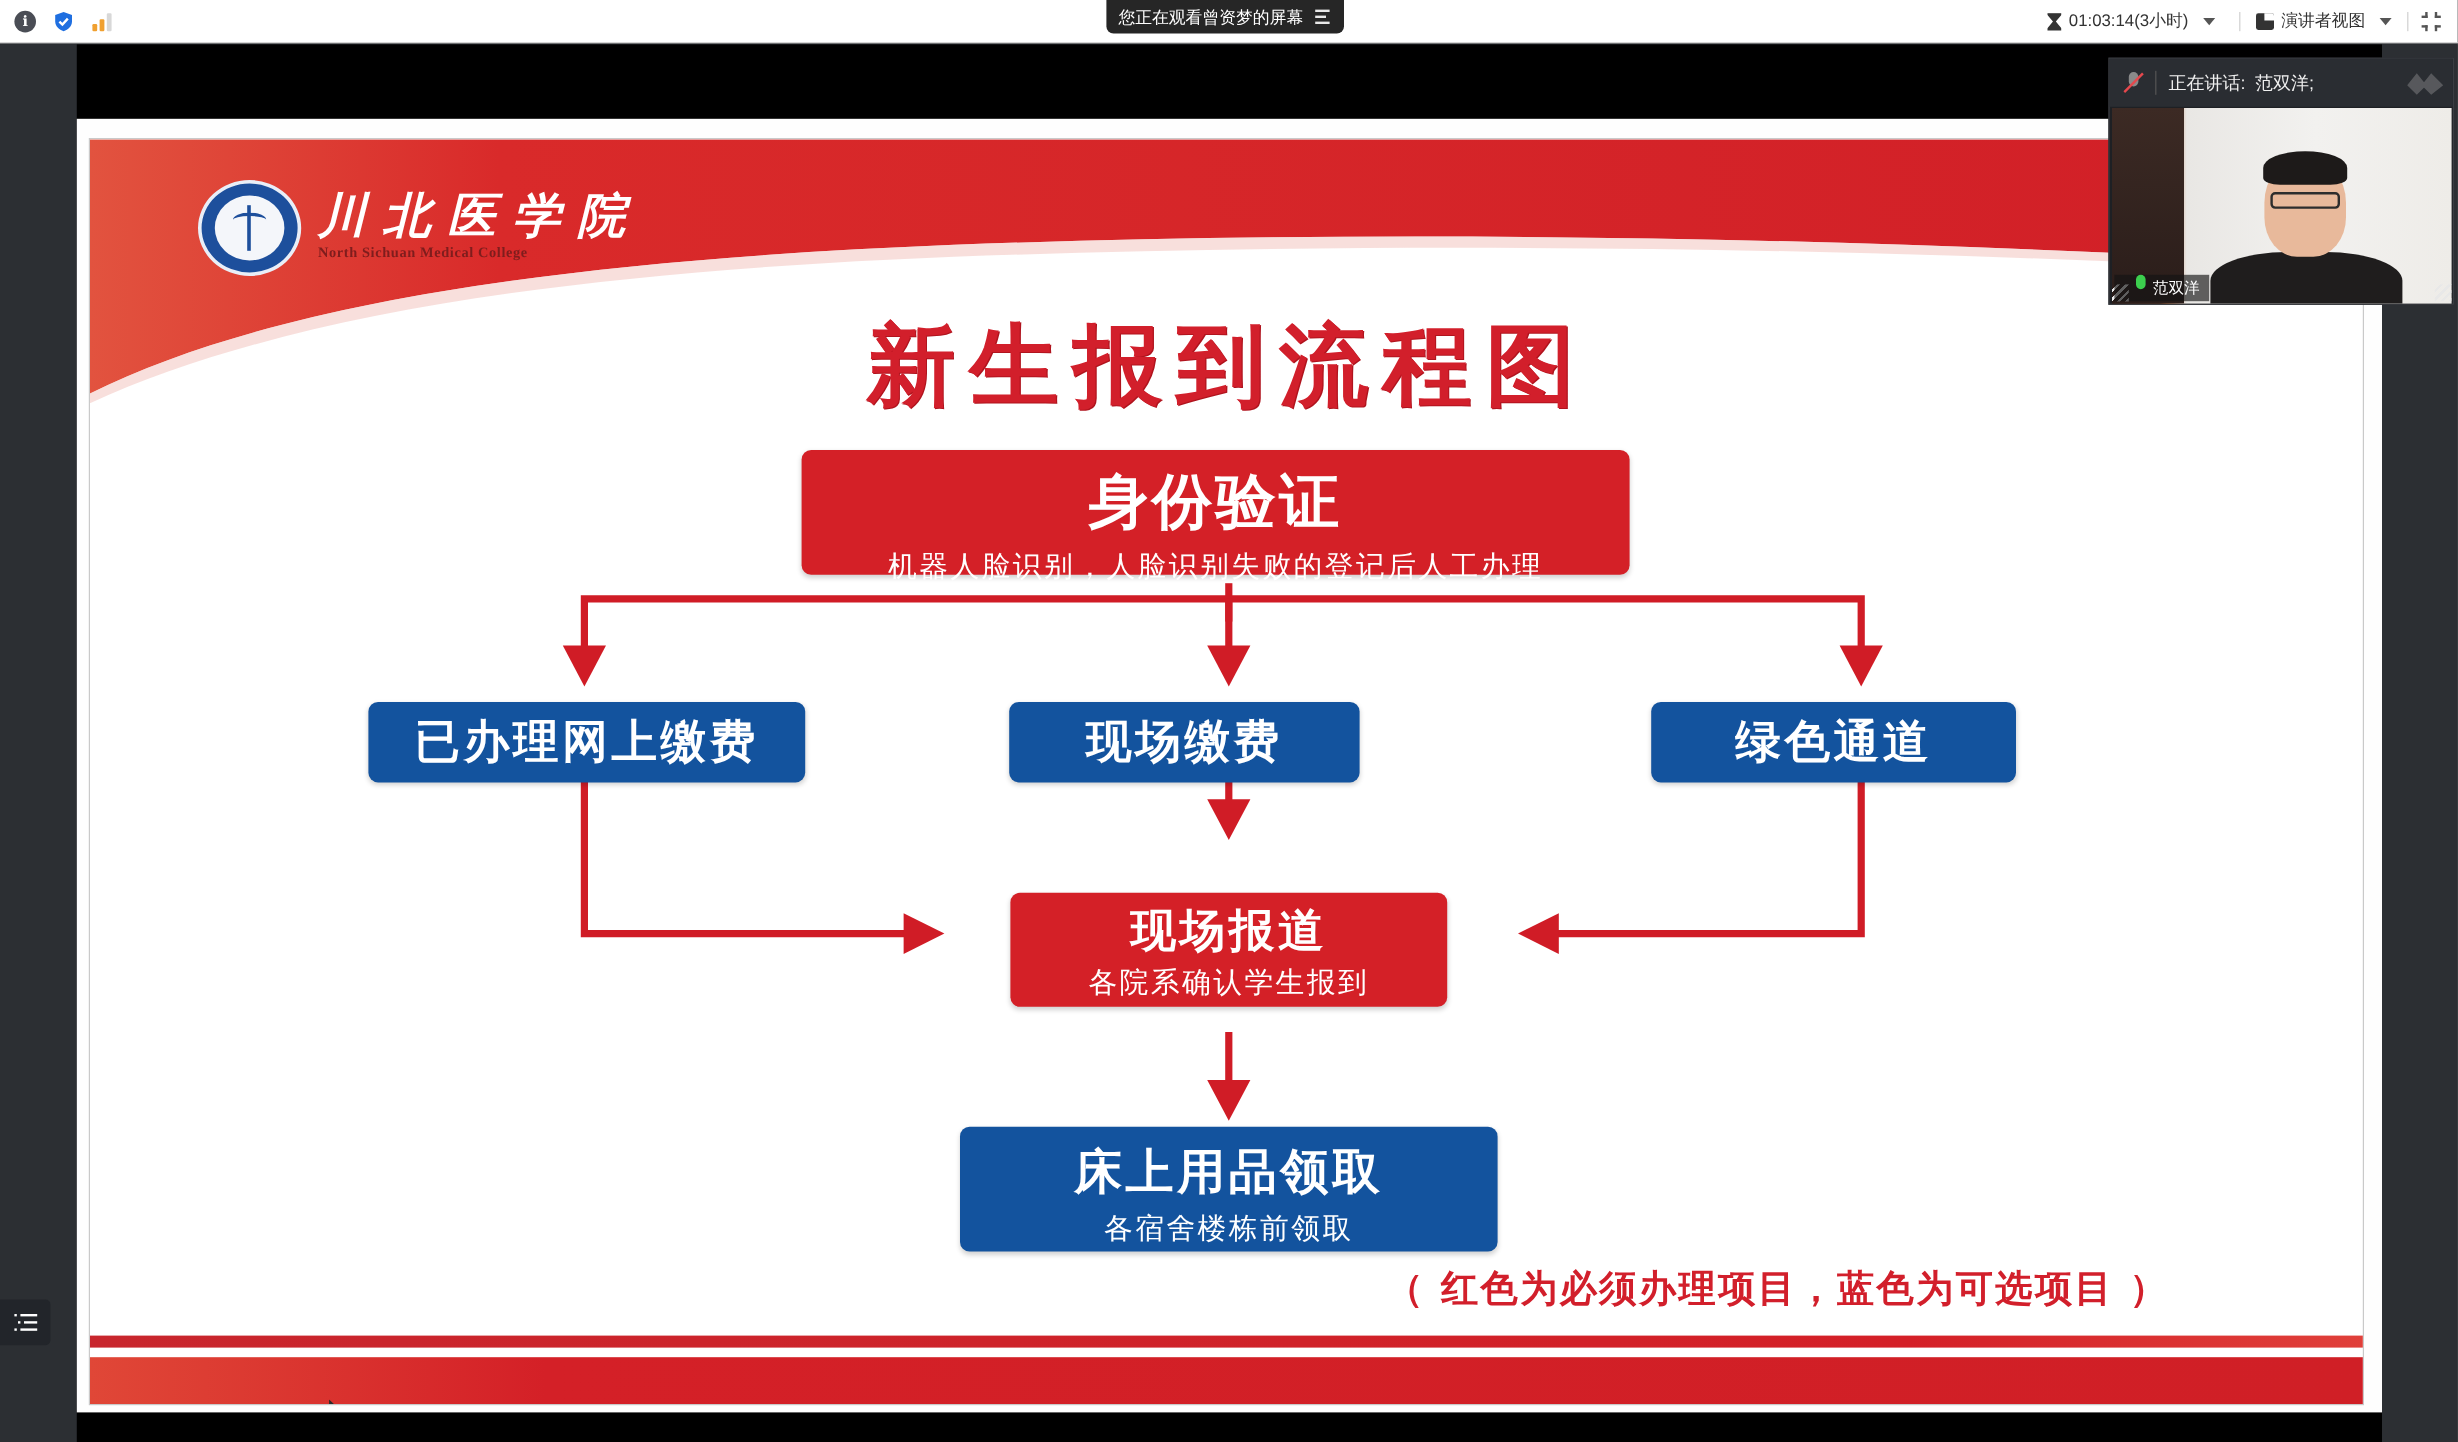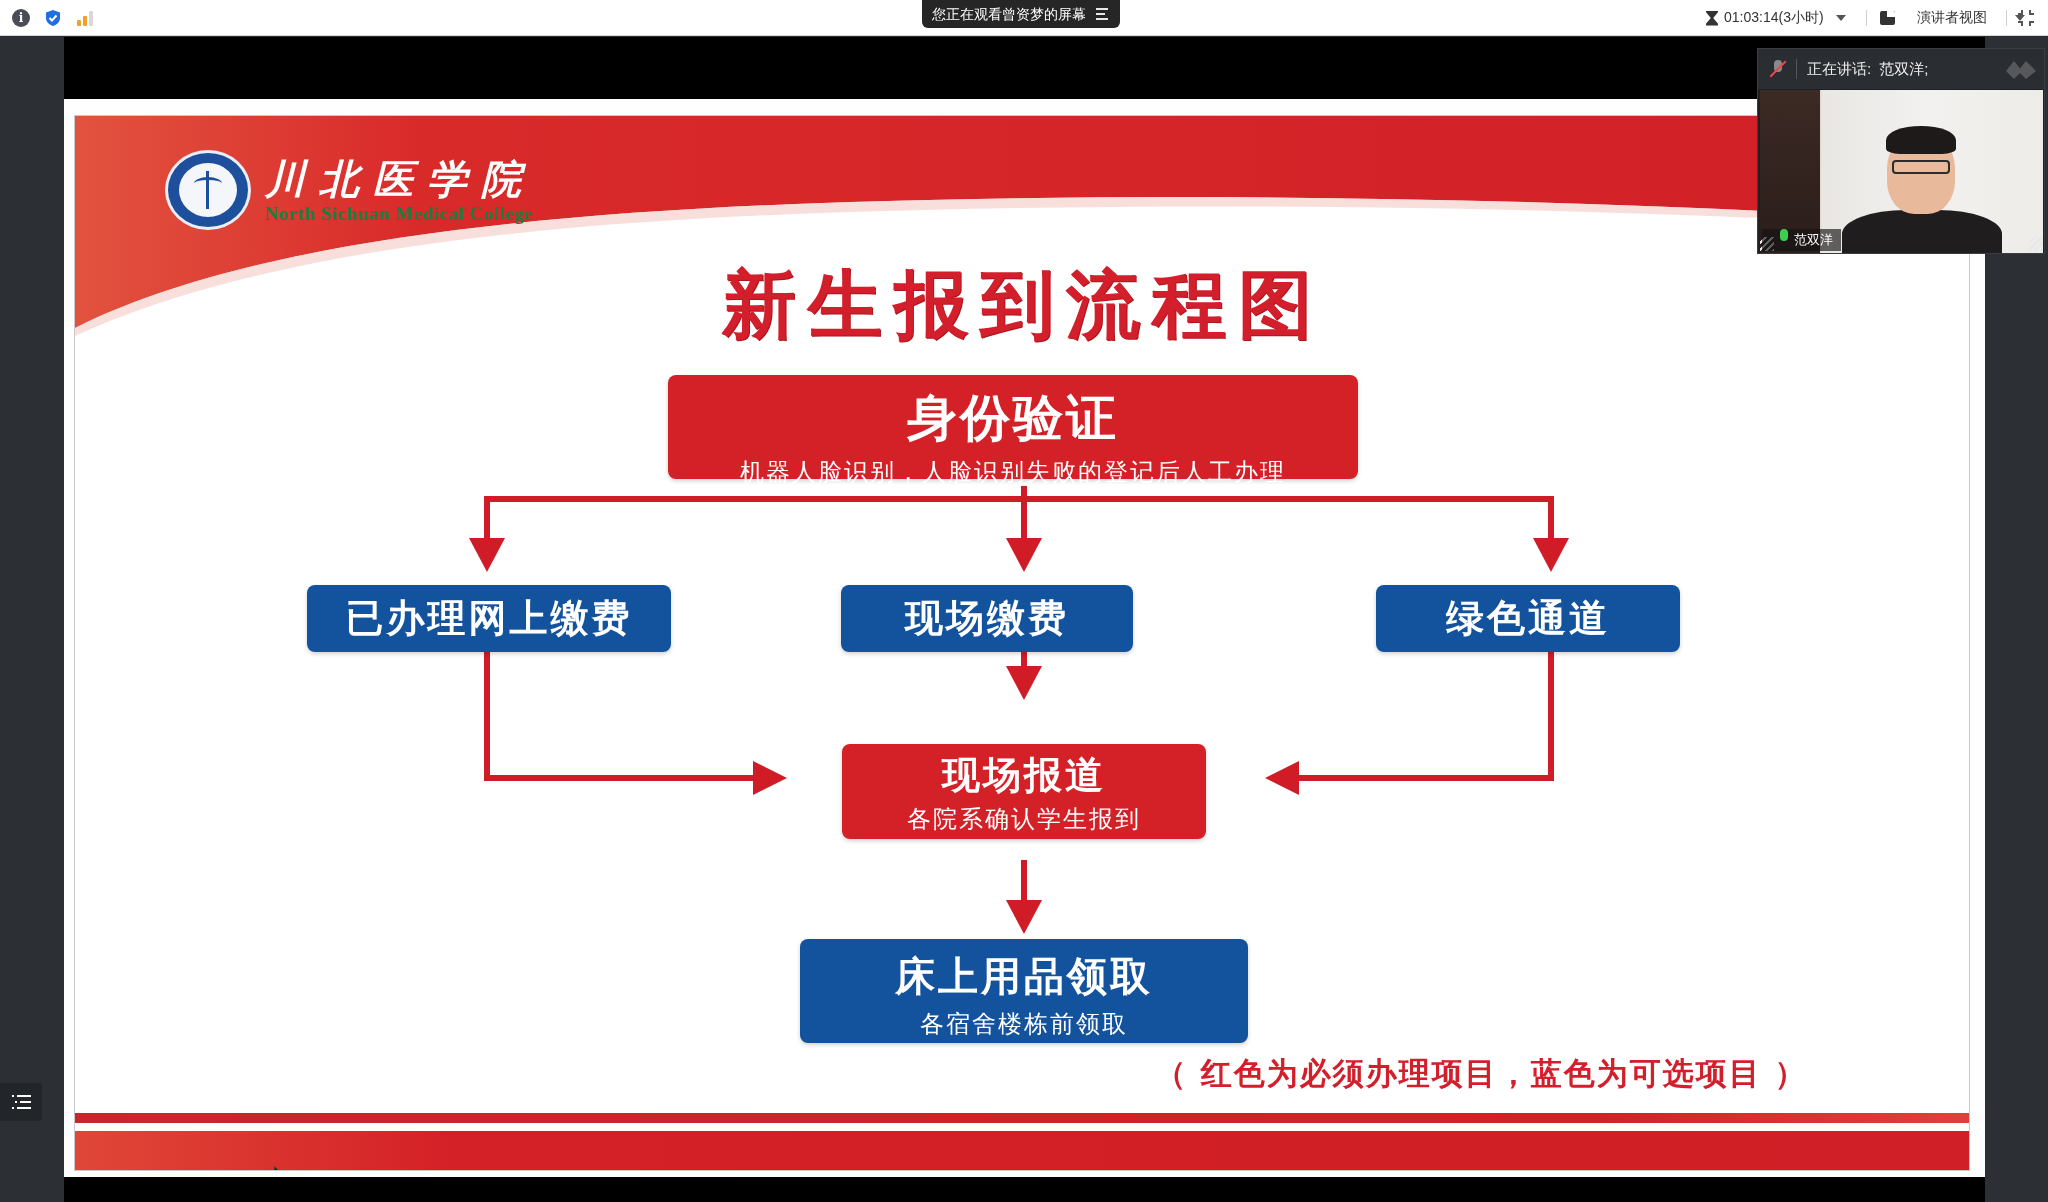--- a/index.html
+++ b/index.html
@@ -17,21 +17,21 @@
   .share-pill .menu-icon { display: inline-flex; flex-direction: column; gap: 3px; width: 12px; }
   .share-pill .menu-icon i { display: block; height: 2px; background: #e8e8e8; }
   .share-pill .menu-icon i:nth-child(2) { width: 9px; }
 
   .tb-right { position: absolute; top: 0; height: 36px; display: flex; align-items: center; color: #333; font-size: 14px; }
   .timer { left: 1706px; gap: 6px; }
   .hourglass { width: 12px; height: 15px; position: relative; }
   .hourglass:before { content: ""; position: absolute; left: 0; top: 0; width: 12px; height: 15px; background: #333; clip-path: polygon(0 0,100% 0,100% 12%,60% 50%,100% 88%,100% 100%,0 100%,0 88%,40% 50%,0 12%); }
   .caret { width: 0; height: 0; border-left: 5px solid transparent; border-right: 5px solid transparent; border-top: 6px solid #555; margin-left: 6px; }
   .tb-divider { position: absolute; top: 10px; width: 1px; height: 16px; background: #d0d0d0; }
-  .view-mode { left: 1880px; gap: 22px; }
+  .view-mode { left: 1880px; gap: 6px; }
   .presenter-icon { width: 15px; height: 14px; background: #333; border-radius: 2px; position: relative; }
   .presenter-icon:after { content: ""; position: absolute; right: 0; top: 0; width: 8px; height: 6px; background: #fff; border-radius: 0 2px 0 0; }
   .fullscreen-exit { position: absolute; left: 2018px; top: 10px; width: 16px; height: 16px; }
   .fullscreen-exit i { position: absolute; width: 5px; height: 5px; border-color: #555; border-style: solid; border-width: 0; }
   .fullscreen-exit i:nth-child(1) { left: 0; top: 0; border-right-width: 2px; border-bottom-width: 2px; }
   .fullscreen-exit i:nth-child(2) { right: 0; top: 0; border-left-width: 2px; border-bottom-width: 2px; }
   .fullscreen-exit i:nth-child(3) { left: 0; bottom: 0; border-right-width: 2px; border-top-width: 2px; }
   .fullscreen-exit i:nth-child(4) { right: 0; bottom: 0; border-left-width: 2px; border-top-width: 2px; }
 
   
@@ -46,21 +46,21 @@
   .screen { position: absolute; left: 64px; top: 37px; width: 1921px; height: 1165px; background: #000; }
   .slide { position: absolute; left: 0; top: 62px; width: 1921px; height: 1078px; background: #fefefe; }
   .slide-frame { position: absolute; left: 10px; top: 16px; width: 1896px; height: 1056px; background: #fff; border: 1px solid #c9c9c9; overflow: hidden; }
 
   .banner { position: absolute; left: 0; top: 0; width: 1896px; height: 220px; }
   .logo-seal { position: absolute; left: 90px; top: 34px; width: 86px; height: 80px; border-radius: 50%; background: #1d4f9c; border: 3px solid #e9eef7; display: flex; align-items: center; justify-content: center; }
   .logo-seal .inner { width: 58px; height: 54px; border-radius: 50%; background: #f4f6fa; position: relative; }
   .logo-seal .inner:before { content: ""; position: absolute; left: 27px; top: 8px; width: 3px; height: 38px; background: #1d4f9c; }
   .logo-seal .inner:after { content: ""; position: absolute; left: 15px; top: 14px; width: 28px; height: 10px; border-top: 3px solid #1d4f9c; border-radius: 50% 50% 0 0; }
   .logo-cn { position: absolute; left: 190px; top: 36px; color: #fff; font-family: "DejaVu Serif", serif; font-size: 40px; font-weight: bold; letter-spacing: 14px; font-style: italic; }
-  .logo-en { position: absolute; left: 190px; top: 87px; color: #15803d; font-family: "Liberation Serif", serif; font-size: 19px; font-weight: bold; letter-spacing: 0.5px; }
+  .logo-en { position: absolute; left: 190px; top: 87px; color: #7f1d1d; font-family: "Liberation Serif", serif; font-size: 12px; font-weight: bold; letter-spacing: 0.5px; }
 
   .title { position: absolute; left: 0; width: 1896px; top: 140px; text-align: center; color: #d21f2b; font-family: "DejaVu Serif", serif; font-size: 74px; font-weight: bold; letter-spacing: 12px; text-shadow: 1px 1px 0 #b0141e; }
 
   .box { position: absolute; border-radius: 8px; color: #fff; text-align: center; box-shadow: 0 2px 4px rgba(0,0,0,0.18); font-family: "DejaVu Sans", sans-serif; }
   .box.red { background: #d42027; }
   .box.blue { background: #13539e; }
   .box .main { font-weight: bold; letter-spacing: 3px; }
   .box .sub { letter-spacing: 2px; }
 
   .note { position: absolute; left: 1080px; top: 937px; color: #d21f2b; font-family: "DejaVu Sans", sans-serif; font-size: 31px; font-weight: bold; letter-spacing: 2px; }

